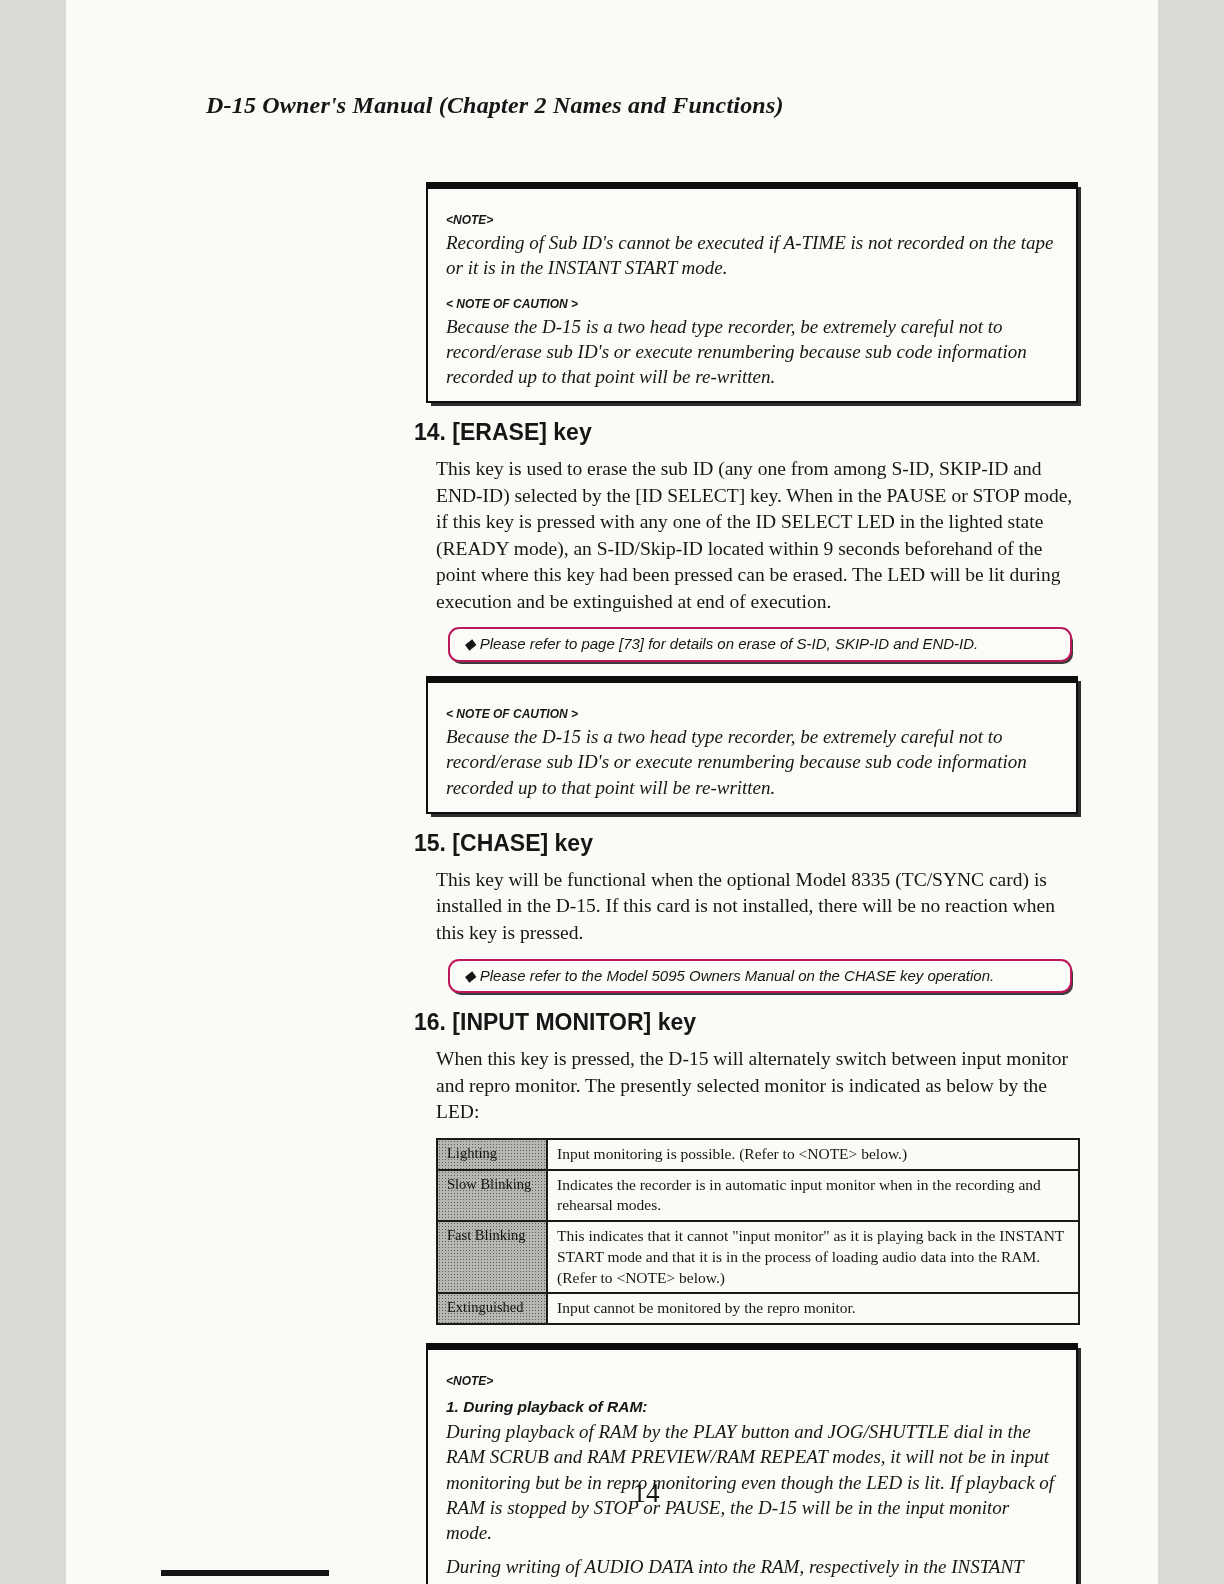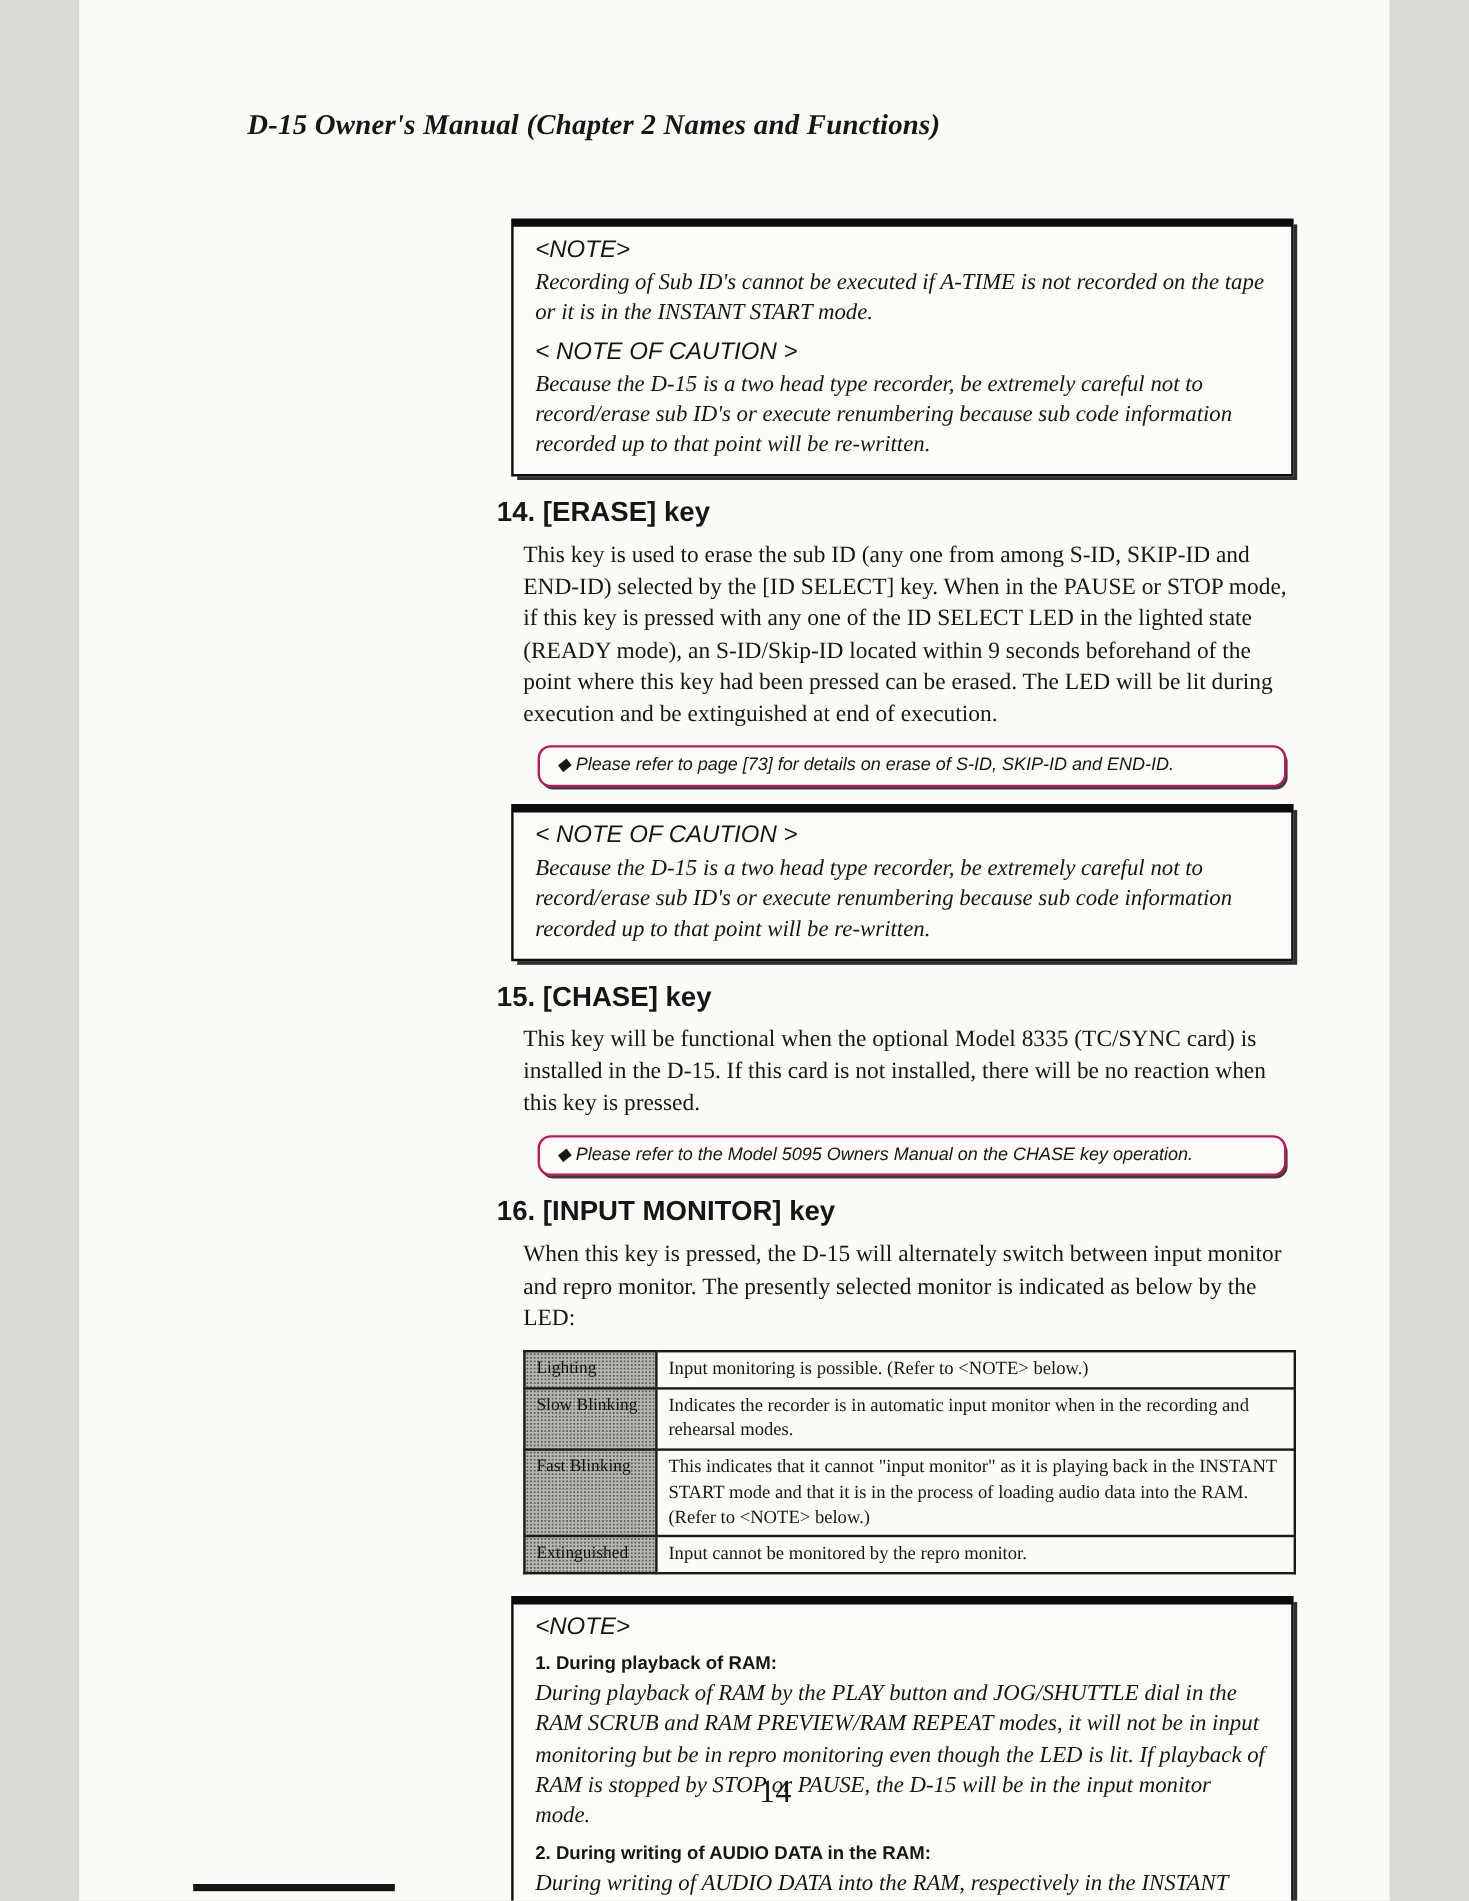--- a/index.html
+++ b/index.html
@@ -16,30 +16,30 @@
   .main { position:absolute; left:348px; top:182px; width:672px; }
 
   .note-box {
     border:2px solid #0d0d0d; border-top-width:7px;
     box-shadow:4px 4px 0 -1px #2e2e2e;
     background:#fbfbf8;
     padding:8px 18px 10px; margin:0 8px 14px 12px;
   }
   .note-title {
     font-family:"Liberation Sans", sans-serif;
-    font-weight:normal; font-style:italic; font-size:20px;
-    margin:0 0 3px;
+    font-weight:bold; font-style:italic; font-size:12px;
+    margin:16px 0 3px;
   }
   .note-body {
     font-style:italic; font-size:19px; line-height:1.33;
     margin:2px 0 8px;
   }
   .sub-title {
     font-family:"Liberation Sans", sans-serif;
-    font-weight:bold; font-size:15.5px;
+    font-weight:bold; font-style:italic; font-size:15.5px;
     margin:10px 0 3px;
   }
   .section-heading {
     font-family:"Liberation Sans", sans-serif;
     font-size:23px; font-weight:bold;
     margin:16px 0 10px 0;
   }
   .body-text {
     font-size:19.5px; line-height:1.36;
     margin:4px 0 12px 22px;
@@ -140,21 +140,20 @@
           <td class="state-cell">Extinguished</td>
           <td class="desc-cell">Input cannot be monitored by the repro monitor.</td>
         </tr>
       </tbody>
     </table>
 
     <div class="note-box">
       <div class="note-title">&lt;NOTE&gt;</div>
       <div class="sub-title">1. During playback of RAM:</div>
       <p class="note-body">During playback of RAM by the PLAY button and JOG/SHUTTLE dial in the RAM SCRUB and RAM PREVIEW/RAM REPEAT modes, it will not be in input monitoring but be in repro monitoring even though the LED is lit.  If playback of RAM is stopped by STOP or PAUSE, the D-15 will be in the input monitor mode.</p>
-      <div class="sub-title">2. During writing of AUDIO DATA in the RAM:</div>
       <p class="note-body" style="margin-bottom:2px;">During writing of AUDIO DATA into the RAM, respectively in the INSTANT START or RAM SCRUB modes, input monitoring will be interrupted but will return to input monitoring upon completion of the read out.</p>
     </div>
 
   </div>
 
   <div class="page-number">14</div>
 
   <div class="binding">
     <div class="bmark"></div>
     <div class="bmark"></div>

